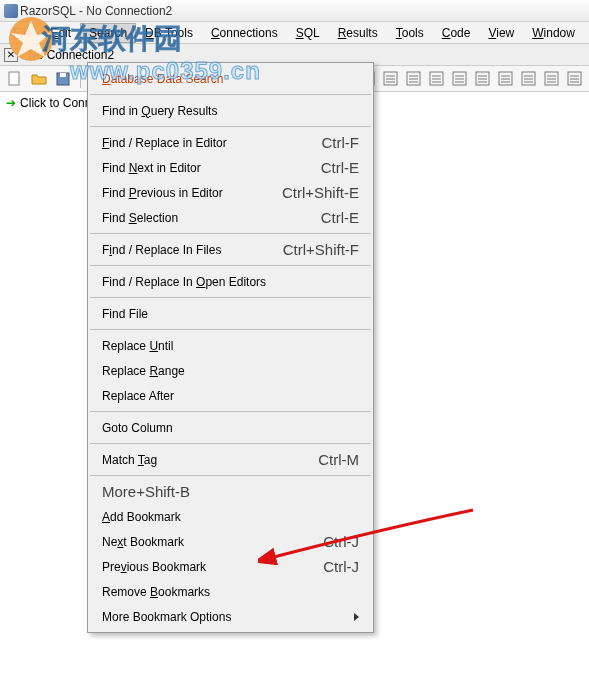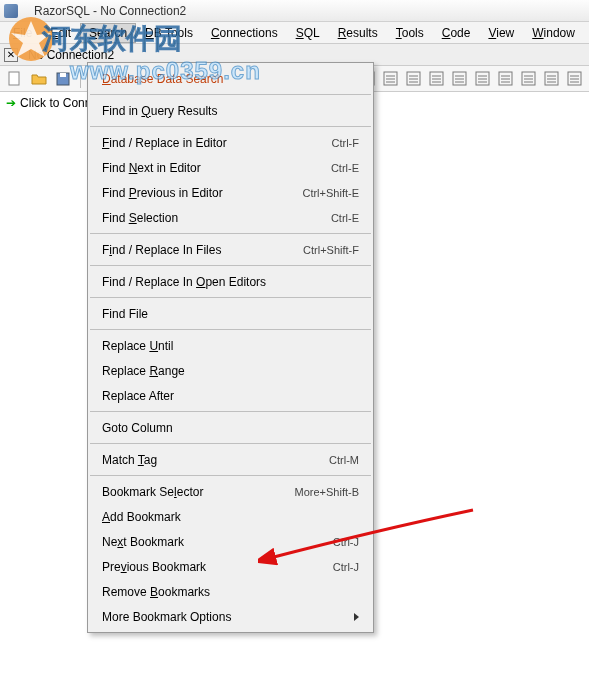--- a/index.html
+++ b/index.html
@@ -1,18 +1,18 @@
 <!DOCTYPE html>
 <html><head>
 <meta charset="utf-8">
 <style>
 * { margin: 0; padding: 0; box-sizing: border-box; font-family: "Segoe UI", Tahoma, sans-serif; font-size: 12px; }
 body { width: 589px; height: 696px; background: #fff; position: relative; overflow: hidden; }
 
-.titlebar { height: 22px; background: linear-gradient(#fdfdfd,#ebebeb); border-bottom: 1px solid #d0d0d0; display: flex; align-items: center; padding-left: 4px; gap: 16px; }
+.titlebar { height: 22px; background: linear-gradient(#fdfdfd,#ebebeb); border-bottom: 1px solid #d0d0d0; display: flex; align-items: center; padding-left: 4px; gap: 2px; }
 .titlebar .app-icon { width: 14px; height: 14px; background: linear-gradient(135deg,#7a9cc6,#4a6ea0); border-radius: 2px; display:inline-block; }
 .titlebar .title { color:#333; }
 
 .menubar { height: 22px; background: #f4f4f4; display: flex; align-items: center; padding: 0 4px; border-bottom: 1px solid #ccc; gap: 0; }
 .menubar .mitem { padding: 3px 9px; cursor: default; position: relative; }
 .menubar .mitem.open { background: #d8d8d8; border: 1px solid #aaa; padding: 2px 8px; }
 .menubar .mitem .ul { text-decoration: underline; }
 
 .tabbar { height: 22px; background: #eee; border-bottom: 1px solid #ccc; display: flex; align-items: center; padding-left: 4px; gap: 4px; }
 .tabbar .closex { width:14px; height:14px; border:1px solid #777; display:flex; align-items:center; justify-content:center; font-size:10px; line-height:1; }
@@ -24,21 +24,21 @@
 .toolbar .spacer { flex:1; }
 
 .sidepane { position:absolute; left:0; top:92px; width:80px; padding:4px 6px; display:flex; align-items:flex-start; gap:4px; }
 .sidepane .arrowic { color:#0a0; font-size:12px; }
 
 .dropdown { position:absolute; left:87px; top:62px; width:287px; background:#f0f0f0; border:1px solid #9a9a9a; box-shadow:3px 3px 5px rgba(0,0,0,0.25); padding:3px 0; }
 .dropdown .row { display:flex; align-items:center; height:25px; padding:0 14px; cursor:default; }
 .dropdown .row.disabled { color:#c2410c; }
 .dropdown .row .lbl { flex:1; }
 .dropdown .row .lbl .ul { text-decoration: underline; }
-.dropdown .row .sc { color:#444; font-size:11px; }
+.dropdown .row .sc { color:#444; font-size:15px; }
 .dropdown .row .sub { width:0;height:0;border-top:4px solid transparent;border-bottom:4px solid transparent;border-left:5px solid #333; }
 .dropdown hr { border:none; border-top:1px solid #bfbfbf; margin:3px 2px; }
 
 .arrow-annot { position:absolute; pointer-events:none; }
 
 .watermark-logo { position:absolute; left:7px; top:15px; pointer-events:none; opacity:0.95; }
 .watermark-text { position:absolute; left:70px; top:57px; font-family:Arial; font-size:24px; font-weight:bold; letter-spacing:1px; pointer-events:none;
   color:#bde3ff; -webkit-text-stroke:1px #3a87c5; opacity:0.7; }
 .watermark-cn { position:absolute; left:42px; top:20px; font-family:"Microsoft YaHei",sans-serif; font-size:28px; font-weight:normal; pointer-events:none;
   color:#0c4a6e; -webkit-text-stroke:1.5px #2d6aa3; opacity:0.85; }
@@ -270,21 +270,20 @@
     <div class="row">
       <span class="lbl">Goto Column</span>
     </div>
     <hr>
     <div class="row">
       <span class="lbl">Match <span class="ul">T</span>ag</span>
       <span class="sc">Ctrl-M</span>
     </div>
     <hr>
     <div class="row">
-      <span class="lbl">Bookmark Se<span class="ul">l</span>ector</span>
       <span class="sc">More+Shift-B</span>
     </div>
     <div class="row">
       <span class="lbl"><span class="ul">A</span>dd Bookmark</span>
     </div>
     <div class="row">
       <span class="lbl">Ne<span class="ul">x</span>t Bookmark</span>
       <span class="sc">Ctrl-J</span>
     </div>
     <div class="row">

